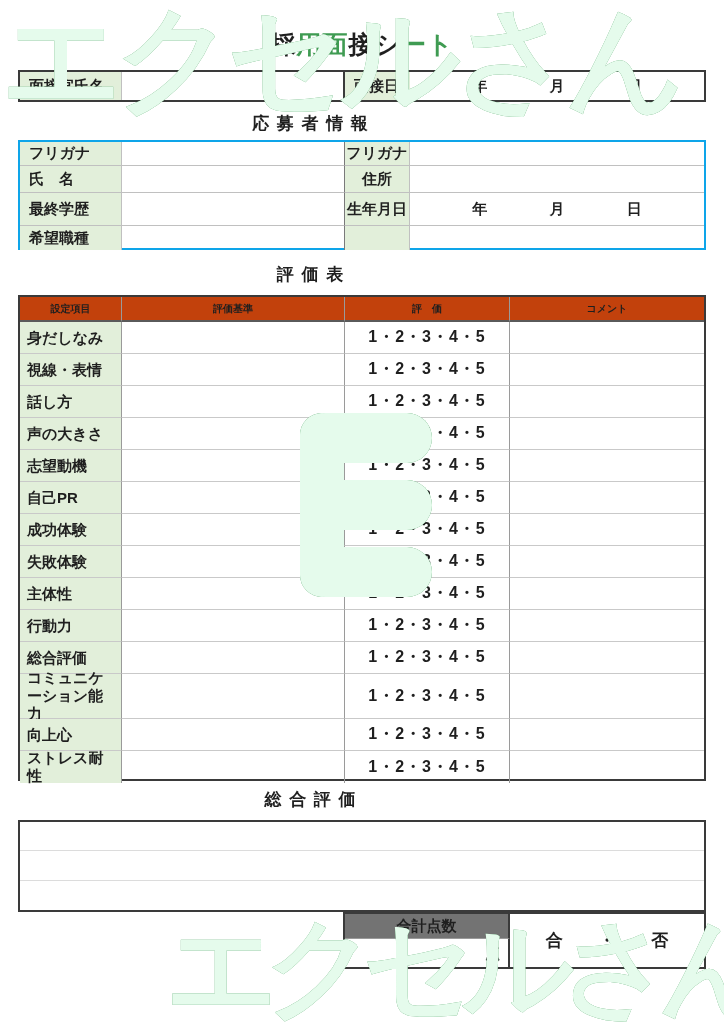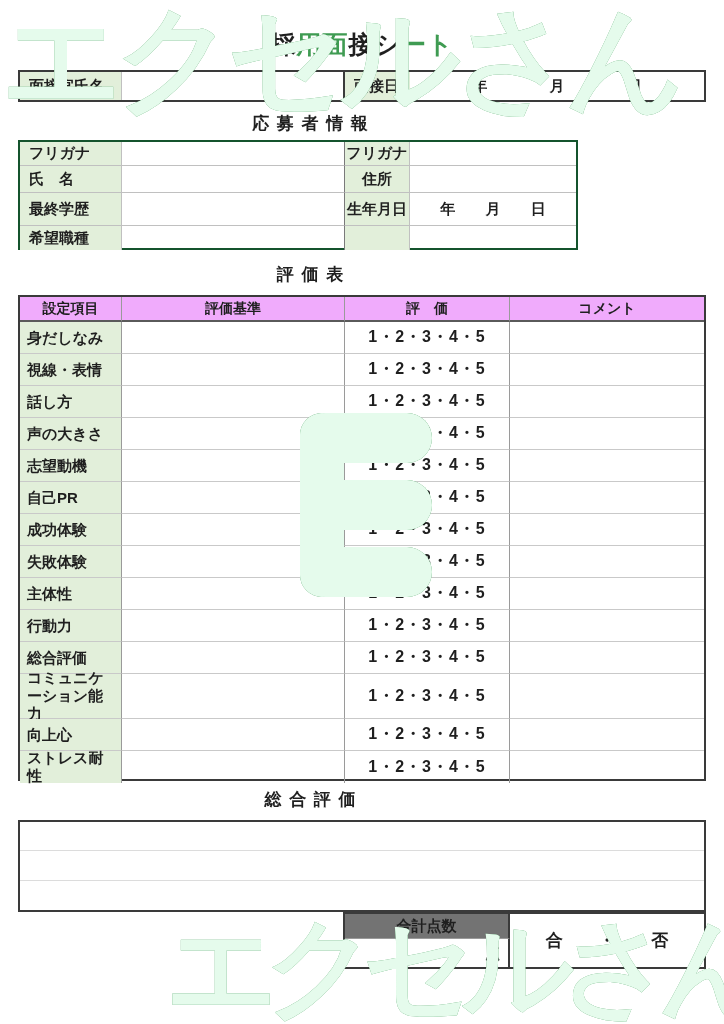--- a/index.html
+++ b/index.html
@@ -31,22 +31,22 @@
     grid-template-columns:102px 223px 65px 1fr;
   }
   .t-header .cell { display:flex; align-items:center; font-size:15px; font-weight:bold; }
   .t-header .lab1 { padding-left:9px; border-right:1px solid #c0c0c0;text-align:center; }
   .t-header .val1 { border-right:2px solid #3a3a3a; }
   .t-header .lab2 { padding-left:9px;font-family:Liberation Mono, monospace; }
   .date-area { display:flex; align-items:center; justify-content:space-evenly; font-size:15px; font-weight:bold; }
 
   
   .t-applicant {
-    position:absolute; left:18px; top:140px; width:560px; height:110px;
-    border:2px solid #14532d; display:grid;
+    position:absolute; left:18px; top:140px; width:688px; height:110px;
+    border:2px solid #0ea5e9; display:grid;
     grid-template-columns:102px 223px 65px 1fr;
     grid-template-rows:24px 27px 33px 24px;
   }
   .t-applicant .cell { display:flex; align-items:center; font-size:15px; font-weight:bold;
     border-bottom:1px solid #c0c0c0; }
   .t-applicant .r4 { border-bottom:none; }
   .t-applicant .labL { padding-left:9px; border-right:1px solid #c0c0c0; }
   .t-applicant .valL { border-right:1px solid #7a7a7a; }
   .t-applicant .labR { justify-content:center; border-right:1px solid #c0c0c0; }
 
@@ -54,21 +54,21 @@
   .t-eval {
     position:absolute; left:18px; top:295px; width:688px; height:486px;
     border:2px solid #3a3a3a; display:grid;
     grid-template-columns:102px 223px 165px 1fr;
     grid-template-rows:25px repeat(11,32px) 45px 32px 32px;
   }
   .t-eval .cell { border-bottom:1px solid #c9c9c9; border-right:1px solid #9a9a9a;
     display:flex; align-items:center; }
   .t-eval .lastcol { border-right:none; }
   .t-eval .lastrow { border-bottom:none; }
-  .t-eval .hcell { background:#f0abfc; justify-content:center; font-size:14px; font-weight:bold;
+  .t-eval .hcell { background:#c2410c; justify-content:center; font-size:10px; font-weight:bold;
     border-bottom:2px solid #5a5a5a; }
   .t-eval .rowlab { background:#e2efda; padding-left:7px; padding-right:3px;
     font-size:15px; font-weight:bold; line-height:1.2; word-break:break-all; }
   .t-eval .rating { justify-content:center; font-size:16px; font-weight:bold; letter-spacing:1px; }
 
   
   .overall-box {
     position:absolute; left:18px; top:820px; width:688px; height:92px;
     border:2px solid #3a3a3a; display:grid; grid-template-rows:1fr 1fr 1fr;
   }

